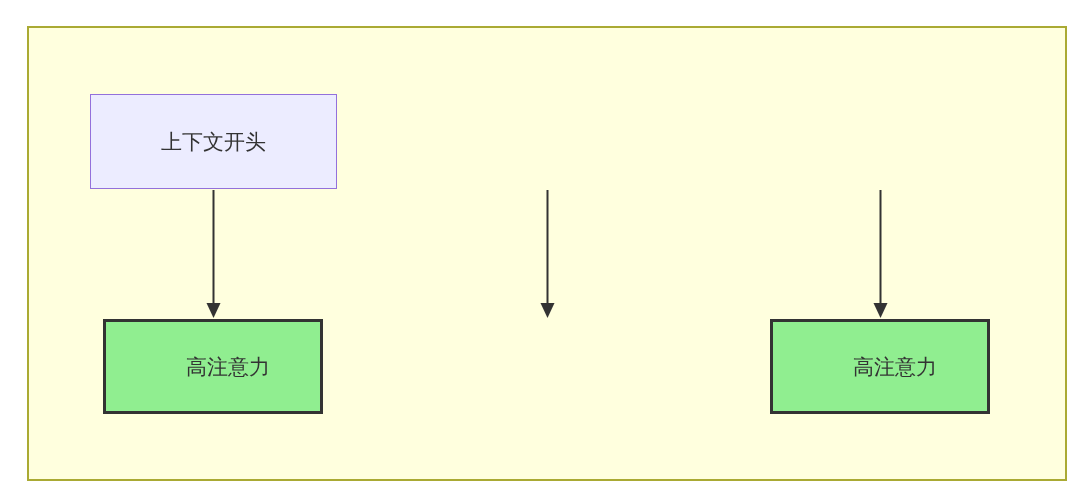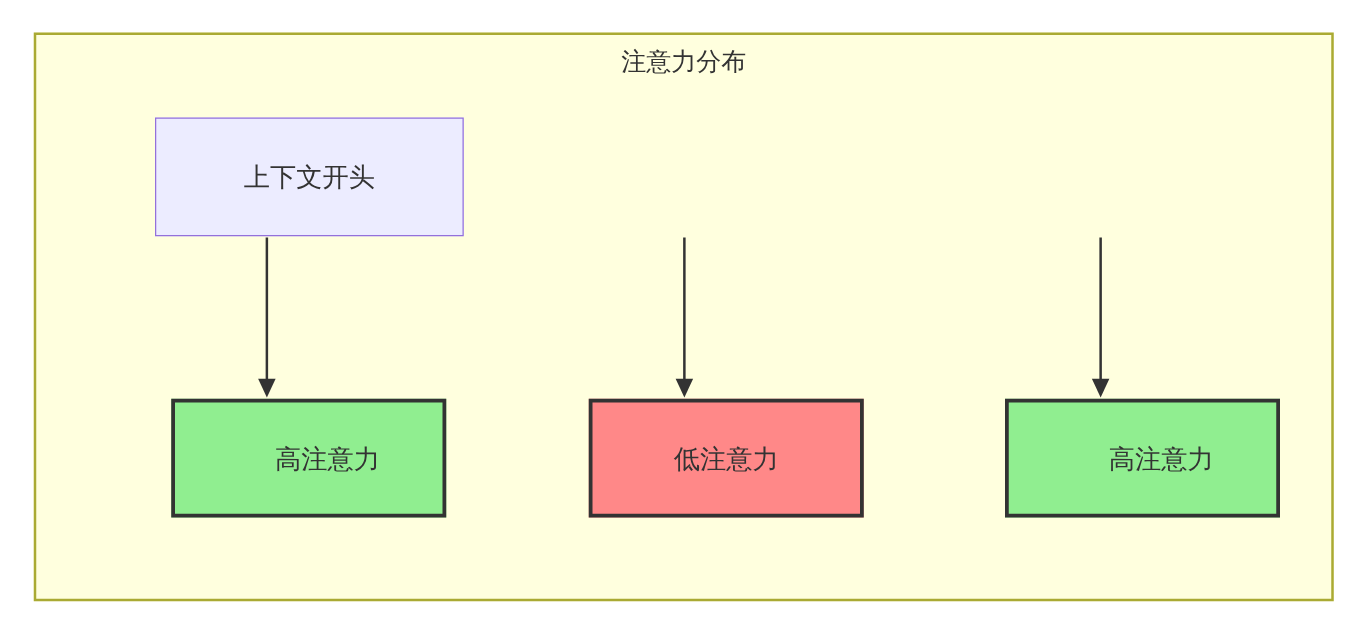--- a/index.html
+++ b/index.html
@@ -39,21 +39,20 @@
     color:var(--text);
   }
   .node{
     position:absolute;
     display:flex;
     align-items:center;
     justify-content:center;
     text-align:center;
     font-size:21px;
     color:var(--text);
-    margin-left:34px;
   }
   .source{
     top:94px;height:95px;width:247px;
     background:var(--source-fill);
     border:1px solid var(--source-border);
   }
   .result{
     top:319px;height:95px;width:220px;
     border:3px solid var(--result-border);
   }
@@ -71,21 +70,20 @@
     pointer-events:none;
   }
 </style>
 </head>
 <body>
 
 <div class="canvas">
 
   <div class="outer"></div>
 
-  <div class="diagram-title">注意力分布</div>
 
   <div class="node source src-0">
     <span>上下文开头</span>
   </div>
 
   <svg class="edges" viewBox="0 0 1080 496" xmlns="http://www.w3.org/2000/svg">
     <g>
       <line x1="213.5" y1="190" x2="213.5" y2="304" stroke="var(--arrow)" stroke-width="2"></line>
       <polygon points="206.5,303 220.5,303 213.5,318" fill="var(--arrow)"></polygon>
     </g>
@@ -95,20 +93,17 @@
     </g>
     <g>
       <line x1="880.5" y1="190" x2="880.5" y2="304" stroke="var(--arrow)" stroke-width="2"></line>
       <polygon points="873.5,303 887.5,303 880.5,318" fill="var(--arrow)"></polygon>
     </g>
   </svg>
 
   <div class="node result high res-0">
     <span>高注意力</span>
   </div>
-  <div class="node result low res-1">
-    <span>低注意力</span>
-  </div>
   <div class="node result high res-2">
     <span>高注意力</span>
   </div>
 
 </div>
 
 </body></html>

